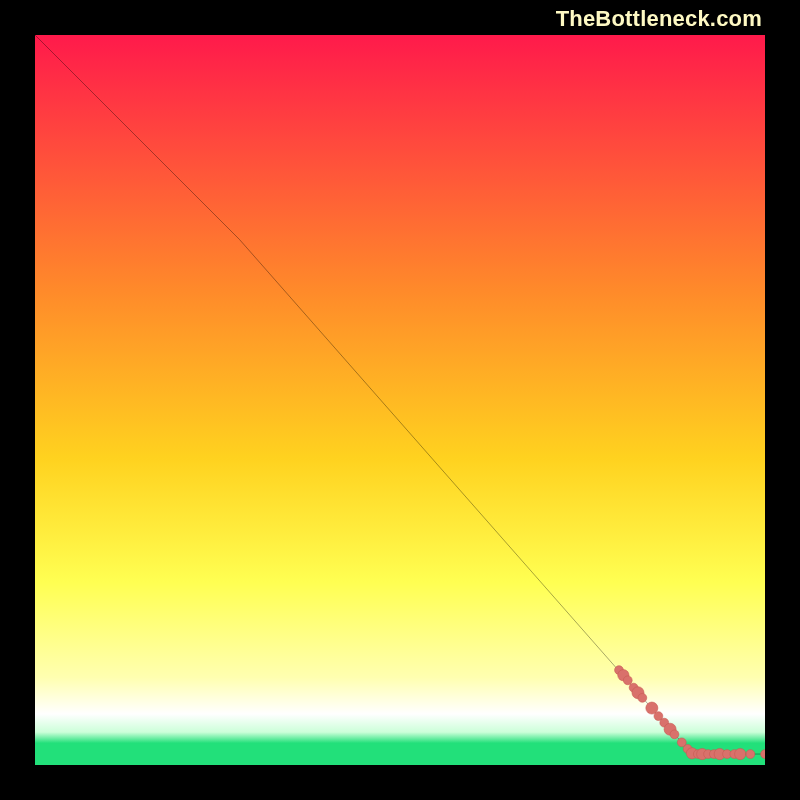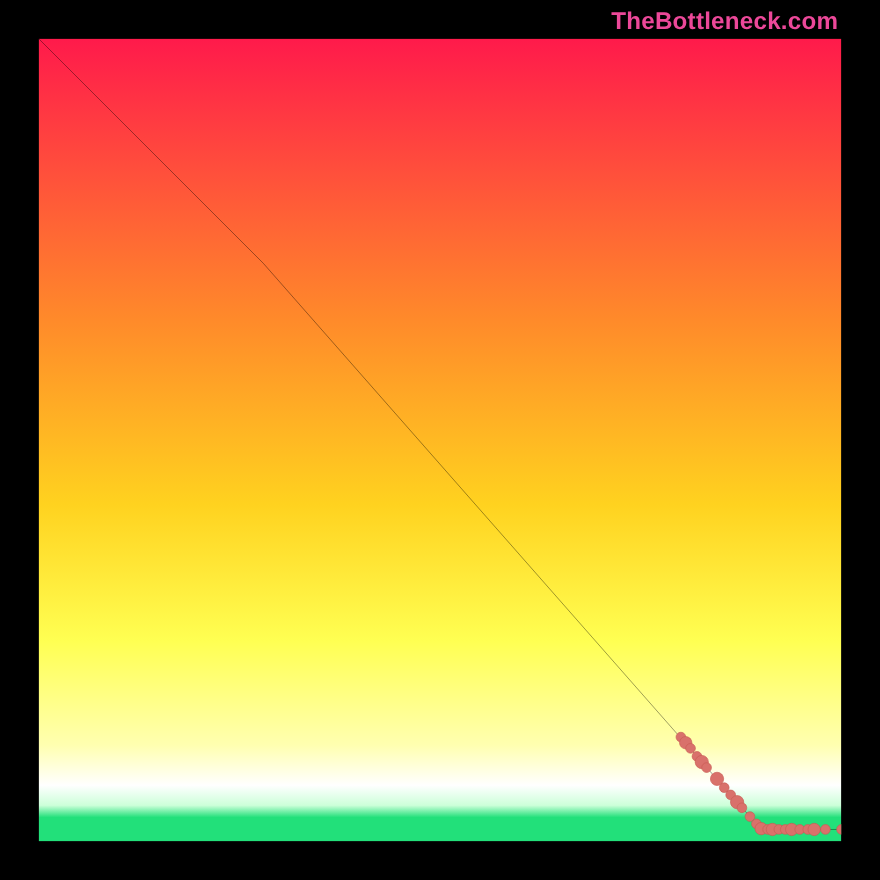--- a/index.html
+++ b/index.html
@@ -22,21 +22,21 @@
     left: 35px;
     top: 35px;
     width: 730px;
     height: 730px;
     overflow: hidden;
   }
   .watermark {
     position: absolute;
     top: 6px;
     right: 38px;
-    color: #ec4899;
+    color: #fef9c3;
     font-size: 22px;
     font-weight: 600;
     letter-spacing: 0.2px;
     user-select: none;
   }
   svg { display: block; }
 </style>
 </head>
 <body>
 

